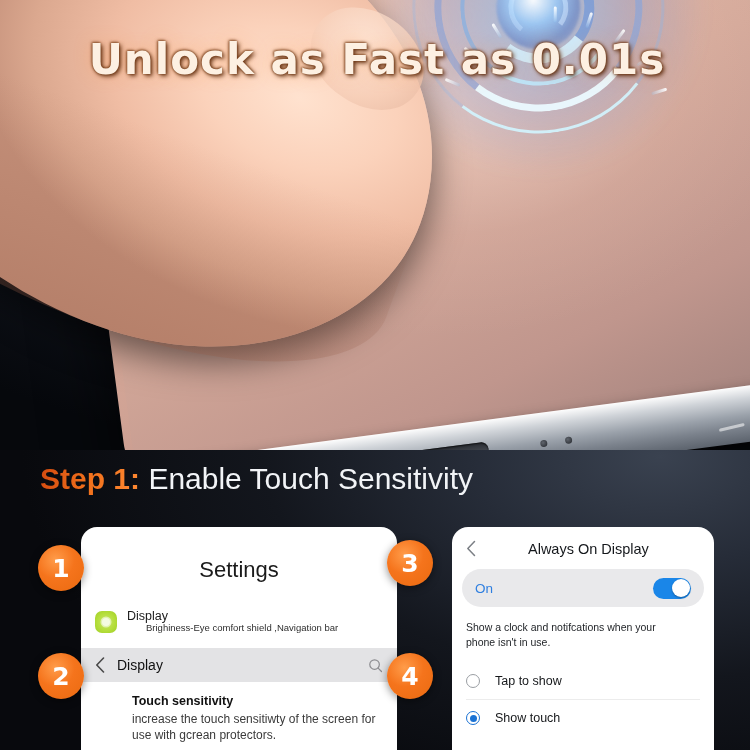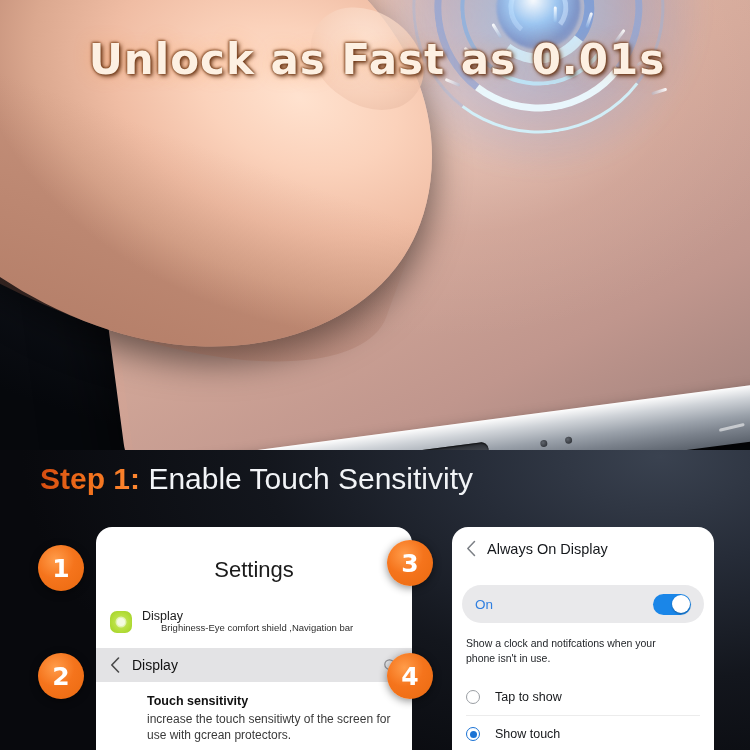--- a/index.html
+++ b/index.html
@@ -181,21 +181,21 @@
   .b4 { left: 387px; top: 653px; }
 
   
   .card {
     position: absolute;
     background: #fff;
     border-radius: 16px 16px 0 0;
     overflow: hidden;
     z-index: 3;
   }
-  .card-left  { left: 96px;  top: 527px; width: 316px; height: 223px; }
+  .card-left  { left: 81px;  top: 527px; width: 316px; height: 223px; }
   .card-right { left: 452px; top: 527px; width: 262px; height: 223px; }
 
   .settings-title {
     text-align: center; font-size: 22px; color: #1b1b1b;
     margin-top: 30px; font-weight: 400;
   }
   .row-display {
     display: flex; align-items: center; gap: 10px;
     padding: 0 14px; margin-top: 26px;
   }
@@ -223,23 +223,23 @@
 
   .touch-block { padding: 12px 14px 0 14px; margin-left: 37px; }
   .touch-title { font-size: 12.5px; color: #111; font-weight: 700; margin-bottom: 3px; }
   .touch-desc  { font-size: 12px; color: #3a3a3a; line-height: 1.35; }
 
   
   .aod-head {
     display: flex; align-items: center; gap: 11px;
     padding: 13px 14px 0 14px;
   }
-  .aod-head .title { font-size: 14.5px; color: #15181c; font-weight: 400; }
+  .aod-head .title { font-size: 14.5px; color: #15181c; font-weight: 400; margin-left: 41px; }
   .on-pill {
-    margin: 28px 10px 0 10px; height: 38px; border-radius: 19px;
+    margin: 12px 10px 0 10px; height: 38px; border-radius: 19px;
     background: #e9e9eb;
     display: flex; align-items: center; justify-content: space-between;
     padding: 0 13px;
   }
   .on-pill .on-label { font-size: 13.5px; color: #2f7fe0; }
   .toggle {
     width: 38px; height: 21px; border-radius: 11px;
     background: #1a86e8; position: relative;
   }
   .toggle .knob {

